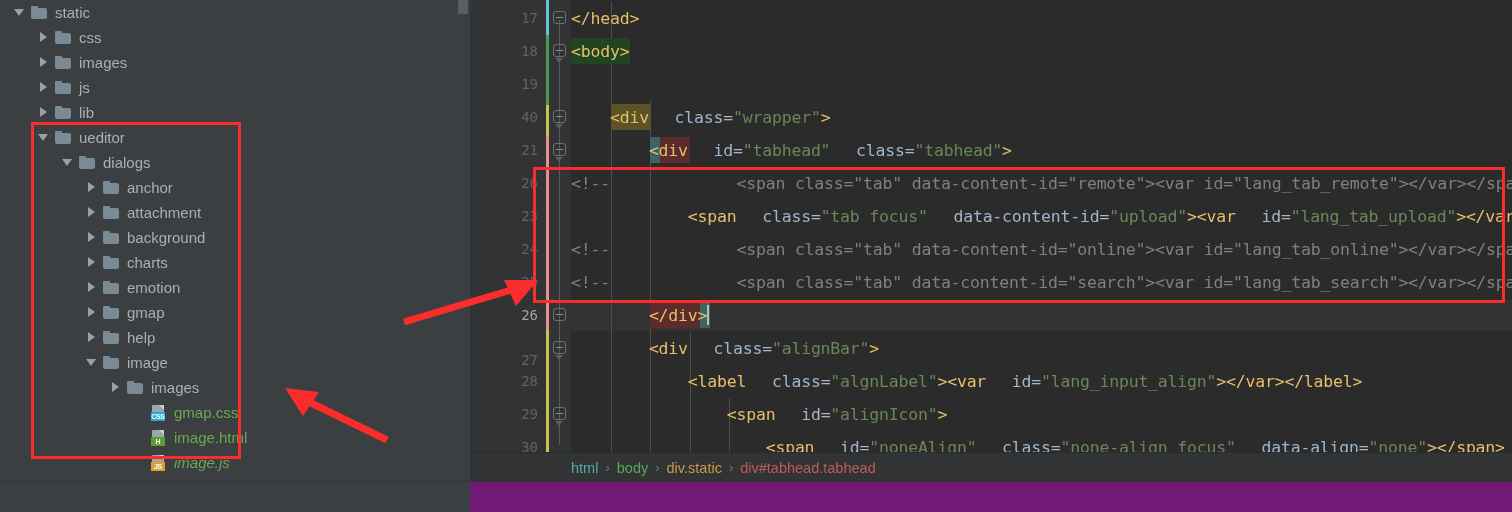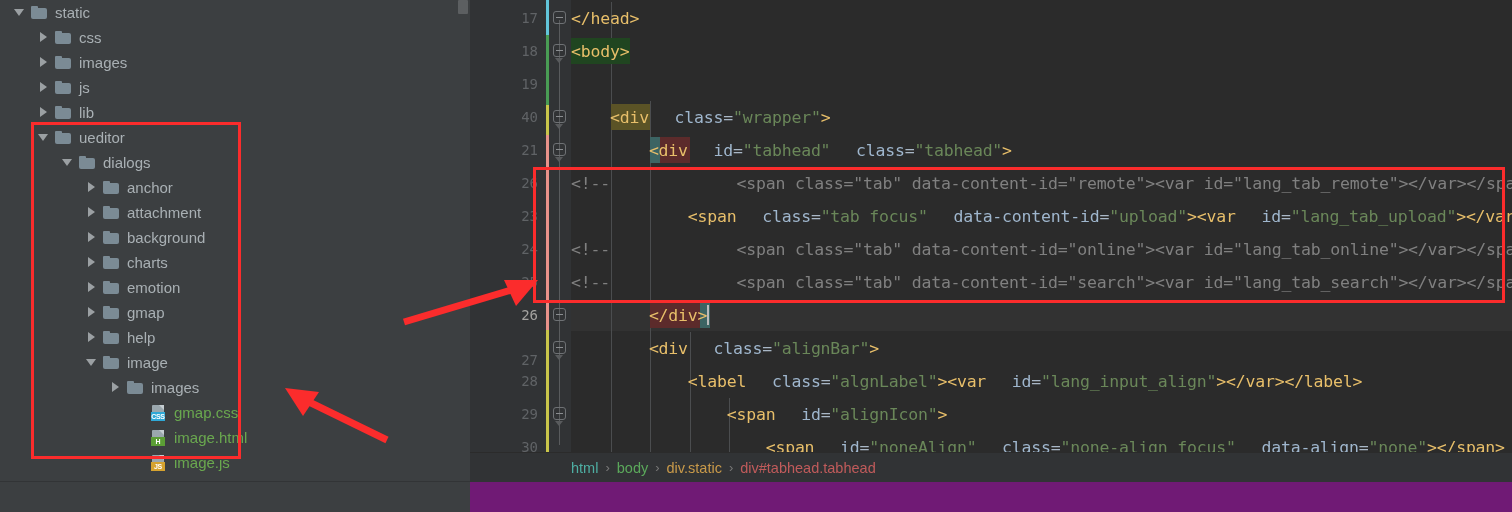--- a/index.html
+++ b/index.html
@@ -109,21 +109,21 @@
   .badge.js   { background: #d6a32f; }
 
   .tree-label {
     margin-left: 8px;
     font-size: 15px;
     color: #a9b0b4;
     font-family: "Liberation Sans", sans-serif;
   }
   .tree-label.file-css  { color: #6aa84f; }
   .tree-label.file-html { color: #6aa84f; }
-  .tree-label.file-js   { color: #6aa84f; }
+  .tree-label.file-js   { color: #6aa84f; font-style: italic; }
 
   #sidebar-scrollbar {
     position: absolute;
     top: 0; right: 2px;
     width: 10px; height: 14px;
     background: #5c5f61;
     border-radius: 1px;
   }
   #sidebar-bottom-divider {
     position: absolute;

